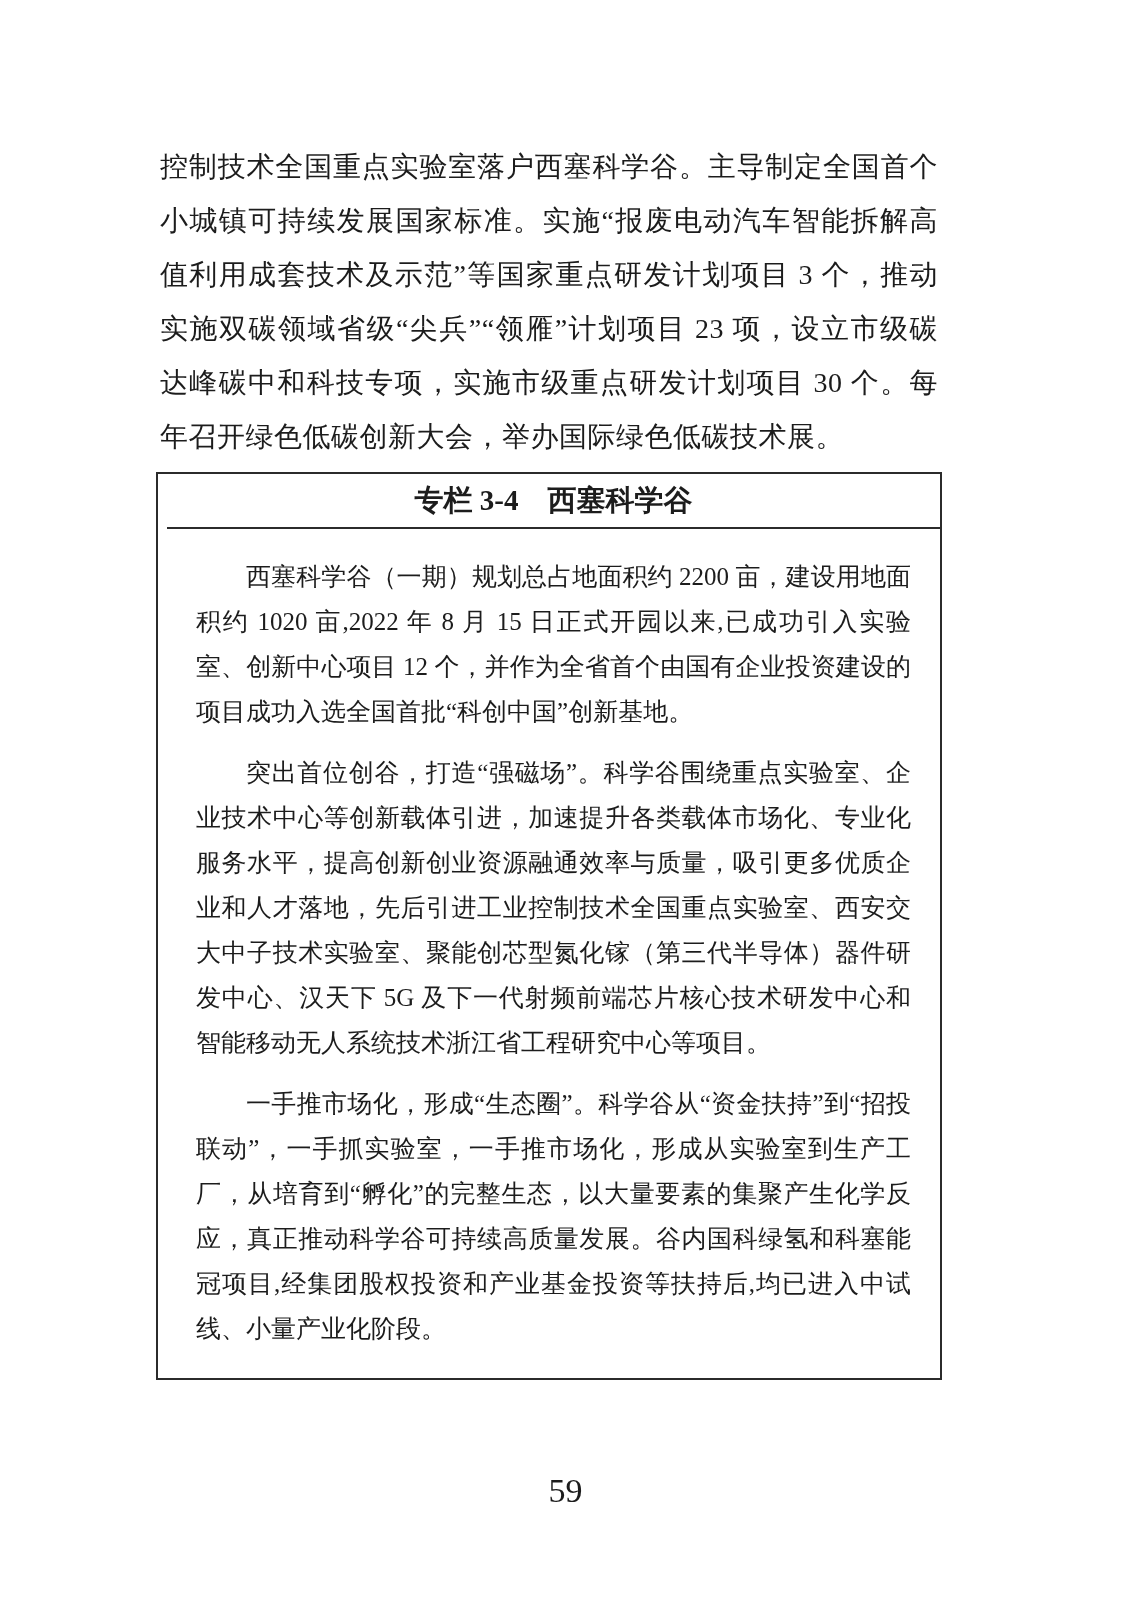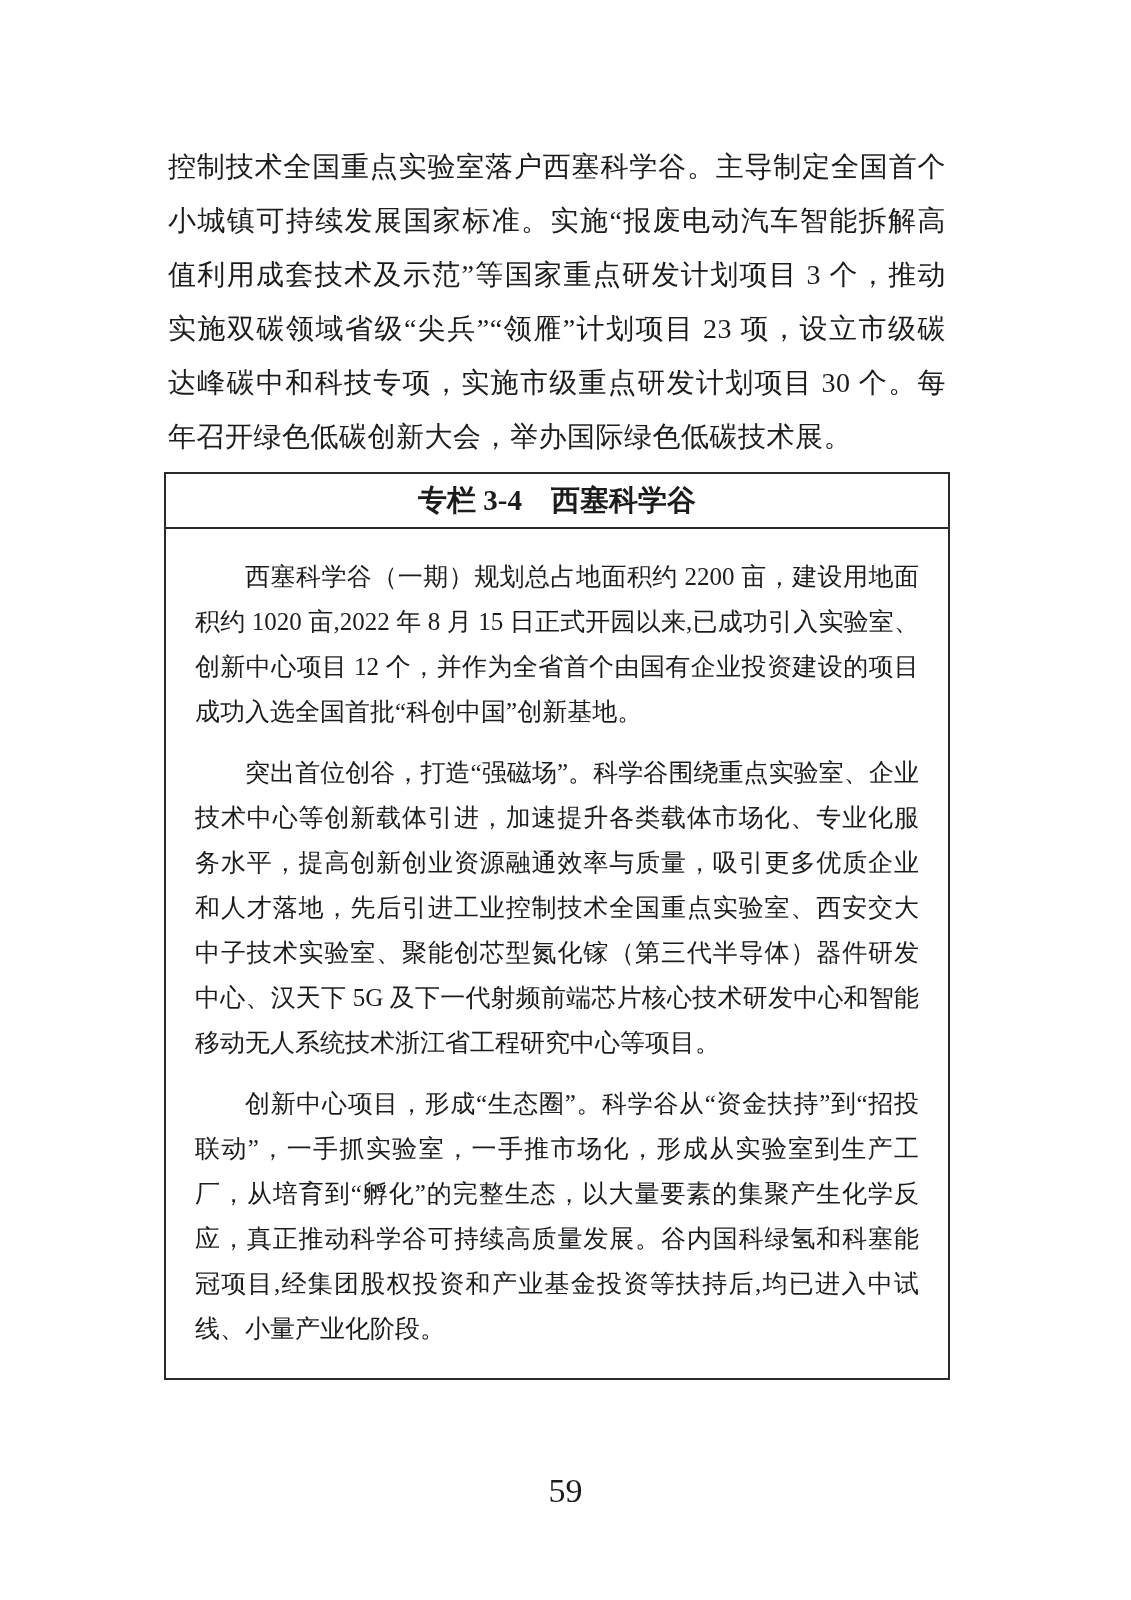--- a/index.html
+++ b/index.html
@@ -10,36 +10,37 @@
   body {
     width: 1131px;
     height: 1600px;
     position: relative;
     font-family: "Liberation Serif", "DejaVu Serif", serif;
     color: #1c1c1c;
     overflow: hidden;
   }
   .content {
     position: absolute;
-    left: 164px;
+    left: 156px;
     top: 140px;
     width: 786px;
   }
   .main-text {
     margin: 0 0 8px 0;
     padding: 0 4px;
     font-size: 28px;
     line-height: 54px;
     text-align: justify;
     letter-spacing: 0.5px;
   }
   .column-box {
     border: 2px solid #2b2b2b;
     margin-top: 4px;
     background: #ffffff;
+    padding-left: 9px;
   }
   .box-title {
     text-align: center;
     font-weight: bold;
     font-size: 29px;
     line-height: 53px;
     height: 53px;
     border-bottom: 2px solid #2b2b2b;
     white-space: pre;
   }
@@ -74,20 +75,20 @@
   <p class="main-text">控制技术全国重点实验室落户西塞科学谷。主导制定全国首个小城镇可持续发展国家标准。实施“报废电动汽车智能拆解高值利用成套技术及示范”等国家重点研发计划项目 3 个，推动实施双碳领域省级“尖兵”“领雁”计划项目 23 项，设立市级碳达峰碳中和科技专项，实施市级重点研发计划项目 30 个。每年召开绿色低碳创新大会，举办国际绿色低碳技术展。</p>
 
   <div class="column-box">
     <div class="box-title">专栏 3-4　西塞科学谷</div>
 
     <div class="box-body">
       <p><span class="lead"></span><span>西塞科学谷（一期）规划总占地面积约 2200 亩，建设用地面积约 1020 亩,2022 年 8 月 15 日正式开园以来,已成功引入实验室、创新中心项目 12 个，并作为全省首个由国有企业投资建设的项目成功入选全国首批“科创中国”创新基地。</span></p>
 
       <p><span class="lead">突出首位创谷，打造“强磁场”。</span><span>科学谷围绕重点实验室、企业技术中心等创新载体引进，加速提升各类载体市场化、专业化服务水平，提高创新创业资源融通效率与质量，吸引更多优质企业和人才落地，先后引进工业控制技术全国重点实验室、西安交大中子技术实验室、聚能创芯型氮化镓（第三代半导体）器件研发中心、汉天下 5G 及下一代射频前端芯片核心技术研发中心和智能移动无人系统技术浙江省工程研究中心等项目。</span></p>
 
-      <p><span class="lead">创新中心项目，形成“生态圈”。</span><span>科学谷从“资金扶持”到“招投联动”，一手抓实验室，一手推市场化，形成从实验室到生产工厂，从培育到“孵化”的完整生态，以大量要素的集聚产生化学反应，真正推动科学谷可持续高质量发展。谷内国科绿氢和科塞能冠项目,经集团股权投资和产业基金投资等扶持后,均已进入中试线、小量产业化阶段。</span></p>
+      <p><span class="lead">一手推市场化，形成“生态圈”。</span><span>科学谷从“资金扶持”到“招投联动”，一手抓实验室，一手推市场化，形成从实验室到生产工厂，从培育到“孵化”的完整生态，以大量要素的集聚产生化学反应，真正推动科学谷可持续高质量发展。谷内国科绿氢和科塞能冠项目,经集团股权投资和产业基金投资等扶持后,均已进入中试线、小量产业化阶段。</span></p>
 
     </div>
   </div>
 
 </div>
 
 <div class="page-number">59</div>
 
 </body></html>

